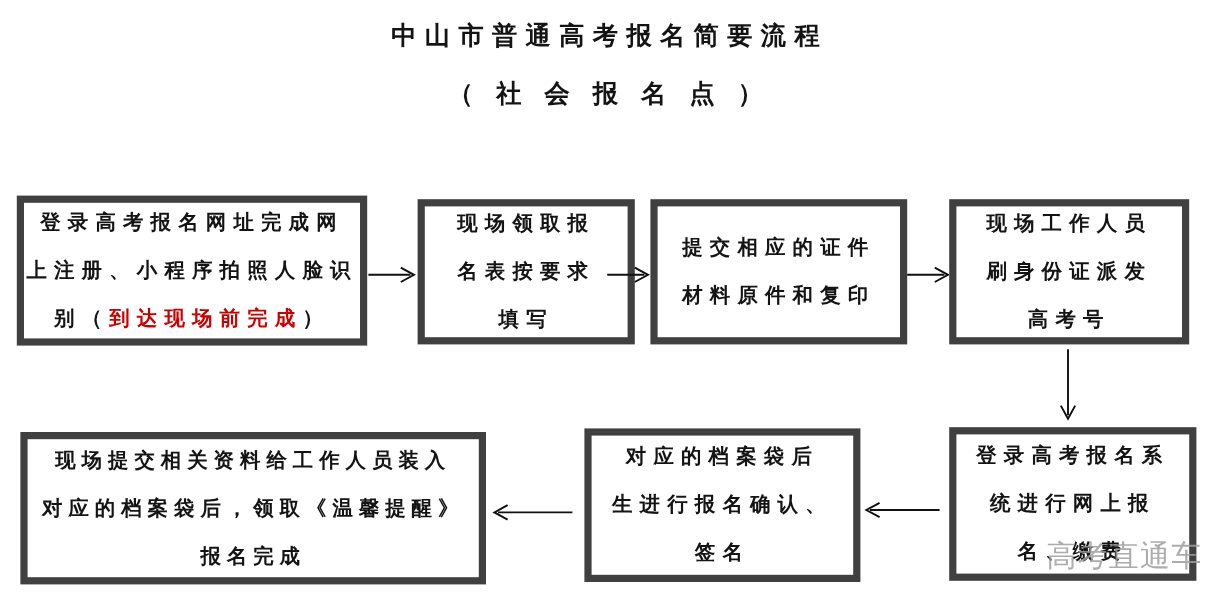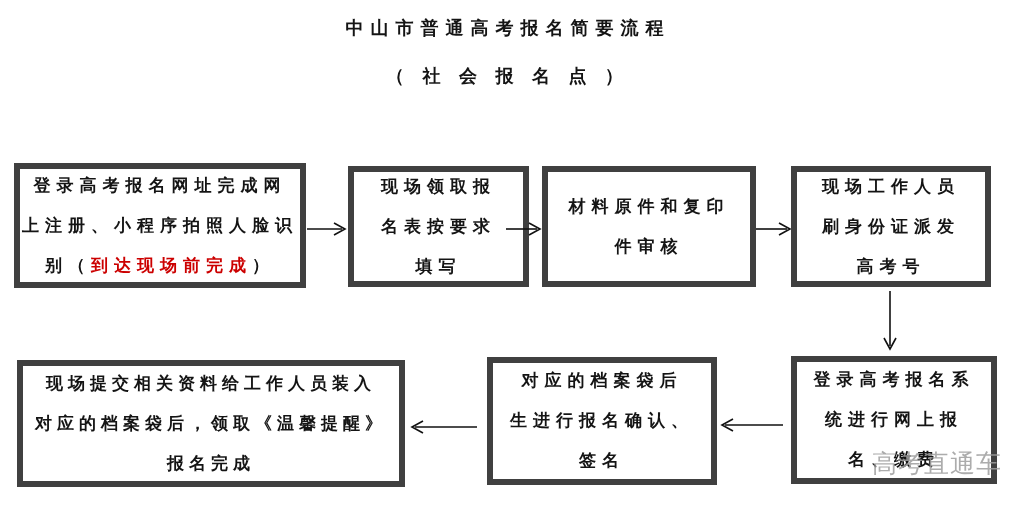--- a/index.html
+++ b/index.html
@@ -8,21 +8,21 @@
     width:1016px;height:505px;
     background:#ffffff;
     font-family:"Liberation Serif","DejaVu Serif",serif;
     color:#141414;
     overflow:hidden;
   }
   .title-line{
     position:absolute;left:0;width:100%;
     text-align:center;
     font-weight:bold;
-    font-size:18px;
+    font-size:21px;
     letter-spacing:7px;
     color:#141414;
     white-space:nowrap;
   }
   .title-1{top:16px;}
   .title-2{top:64px;}
   .flow-box{
     position:absolute;
     border:6px solid #404040;
     background:#ffffff;
@@ -90,22 +90,22 @@
   </div>
 
   <div class="arrow" style="left:505px;top:219px;">
     <svg width="38" height="20" viewBox="0 0 38 20">
       <line x1="1" y1="10" x2="32" y2="10" stroke="#111" stroke-width="1.6"></line>
       <path d="M24 4 L35 10 L24 16" fill="none" stroke="#111" stroke-width="1.6"></path>
     </svg>
   </div>
 
   <div class="flow-box box-3">
+    <div class="line">提交相应的证件</div>
     <div class="line">材料原件和复印</div>
-    <div class="line">件审核</div>
   </div>
 
   <div class="arrow" style="left:755px;top:219px;">
     <svg width="38" height="20" viewBox="0 0 38 20">
       <line x1="1" y1="10" x2="32" y2="10" stroke="#111" stroke-width="1.6"></line>
       <path d="M24 4 L35 10 L24 16" fill="none" stroke="#111" stroke-width="1.6"></path>
     </svg>
   </div>
 
   <div class="flow-box box-4">

